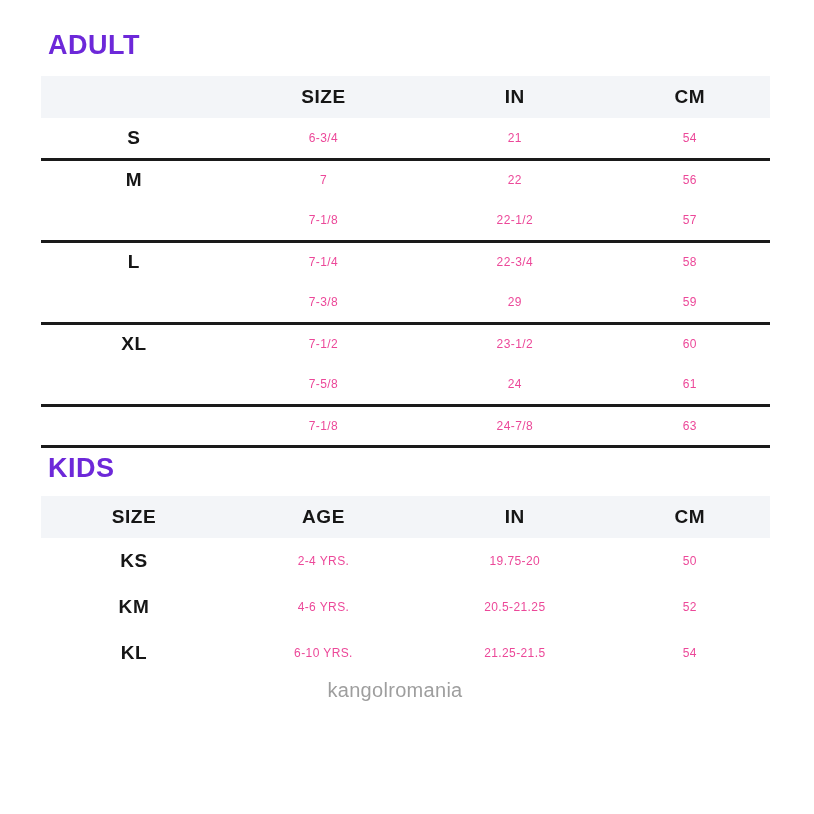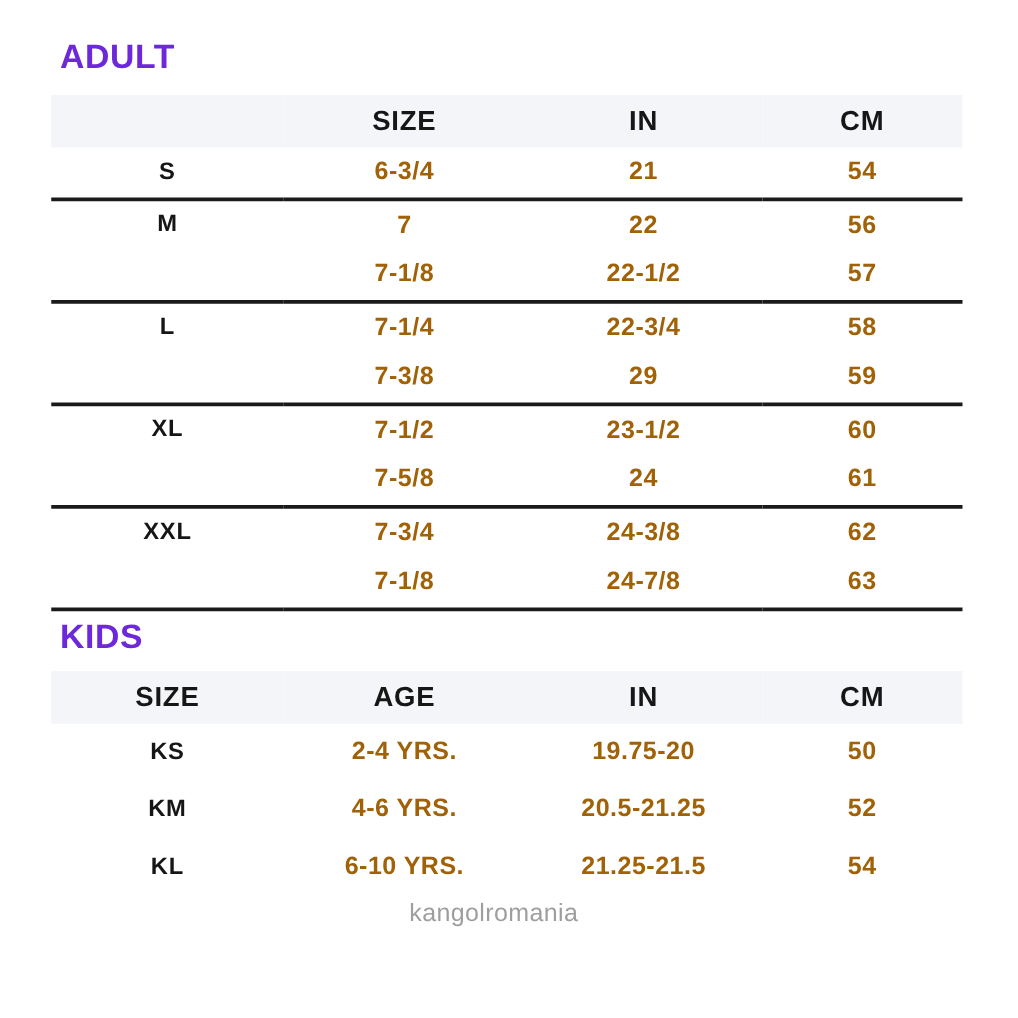--- a/index.html
+++ b/index.html
@@ -27,21 +27,21 @@
     table-layout: fixed;
   }
   col.c1 { width: 25.5%; }
   col.c2 { width: 26.5%; }
   col.c3 { width: 26%; }
   col.c4 { width: 22%; }
 
   table.chart thead th {
     background: #f3f5f8;
     height: 42px;
-    font-size: 22px;
+    font-size: 19px;
     font-weight: 800;
     letter-spacing: 0.6px;
     color: #161616;
     text-align: center;
     vertical-align: middle;
   }
 
   table.chart td, table.chart th.rowlabel {
     text-align: center;
     vertical-align: middle;
@@ -49,24 +49,24 @@
   table.chart.adult tbody tr { height: 41px; }
   table.chart.kidstable tbody tr { height: 46px; }
 
   table.chart th.rowlabel {
     font-size: 19px;
     font-weight: 800;
     letter-spacing: 0.6px;
     color: #161616;
   }
   table.chart td {
-    font-size: 20px;
-    font-weight: 700;
+    font-size: 12px;
+    font-weight: 400;
     letter-spacing: 0.4px;
-    color: #a16207;
+    color: #ec4899;
   }
 
   
   tbody.ruled tr:first-child th,
   tbody.ruled tr:first-child td { border-top: 3px solid #1a1a1a; }
   table.chart.adult tbody:last-child tr:last-child th,
   table.chart.adult tbody:last-child tr:last-child td { border-bottom: 3px solid #1a1a1a; }
 
   .footer {
     width: 790px;
@@ -149,26 +149,20 @@
       <tr>
         <th class="rowlabel"></th>
         <td>7-5/8</td>
         <td>24</td>
         <td>61</td>
       </tr>
     </tbody>
 
     <tbody class="ruled">
       <tr>
-        <th class="rowlabel">XXL</th>
-        <td>7-3/4</td>
-        <td>24-3/8</td>
-        <td>62</td>
-      </tr>
-      <tr>
         <th class="rowlabel"></th>
         <td>7-1/8</td>
         <td>24-7/8</td>
         <td>63</td>
       </tr>
     </tbody>
   </table>
 
   <h2 class="section-title kids">KIDS</h2>
 

